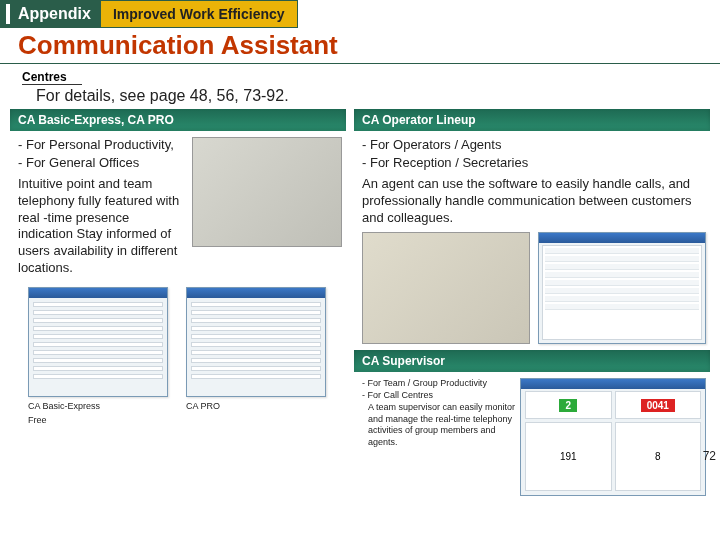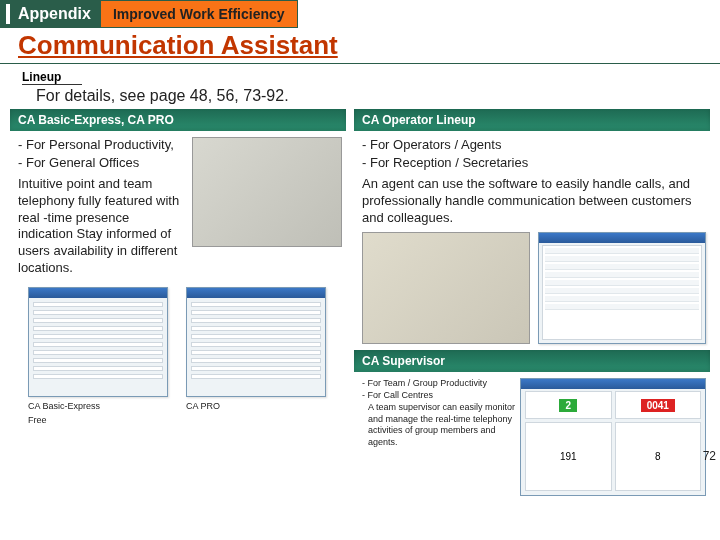--- a/index.html
+++ b/index.html
@@ -2,23 +2,23 @@
 <html><head>
 <meta charset="utf-8">
 <style>
   * { box-sizing: border-box; margin: 0; padding: 0; }
   html, body { width: 720px; height: 540px; font-family: Arial, sans-serif; background: #fff; overflow: hidden; }
   .slide { position: relative; width: 720px; height: 469px; }
 
   .hdr { display: flex; align-items: stretch; height: 28px; }
   .hdr-left { background: #2a5d4a; color: #fff; font-weight: bold; font-size: 16px; padding: 4px 10px 4px 18px; display: flex; align-items: center; position: relative; }
   .hdr-left::before { content:""; position:absolute; left:6px; top:4px; bottom:4px; width:4px; background:#fff; }
-  .hdr-right { background: #f97316; color: #222; font-weight: bold; font-size: 14px; border: 1px solid #2a5d4a; border-left: none; padding: 4px 12px; display: flex; align-items: center; }
+  .hdr-right { background: #eab308; color: #222; font-weight: bold; font-size: 14px; border: 1px solid #2a5d4a; border-left: none; padding: 4px 12px; display: flex; align-items: center; }
 
-  .title { color: #c23600; font-size: 26px; font-weight: 600; padding: 2px 12px 0 18px; text-decoration: underline; }
+  .title { color: #c23600; font-size: 26px; font-weight: 600; padding: 2px 12px 0 18px; }
   .title-underline { height: 1px; background: #2a5d4a; margin: 2px 0 0 0; }
 
   .lineup-bar { margin: 6px 14px 0 22px; }
   .lineup-label { font-size: 12px; font-weight: bold; border-bottom: 1px solid #333; display: block; width: 60px; }
   .details { font-size: 16px; color: #222; margin: 2px 0 4px 36px; }
 
   .cols { display: flex; gap: 8px; padding: 0 10px; }
   .col { flex: 1; }
 
   .seg-head { background: linear-gradient(#1e6a53, #2a8d6e); color: #fff; font-size: 12px; font-weight: bold; padding: 4px 8px; box-shadow: inset 0 -2px 4px rgba(0,0,0,.15); }
@@ -63,21 +63,21 @@
 
 <div class="hdr">
   <div class="hdr-left">Appendix</div>
   <div class="hdr-right">Improved Work Efficiency</div>
 </div>
 
 <div class="title">Communication Assistant</div>
 <div class="title-underline"></div>
 
 <div class="lineup-bar">
-  <span class="lineup-label">Lineup</span>
+  <span class="lineup-label">Centres</span>
 </div>
 <div class="details">For details, see page 48, 56, 73-92.</div>
 
 <div class="cols">
 
   <div class="col">
     <div class="seg-head">CA Basic-Express, CA PRO</div>
     <div class="seg-body">
       <div class="seg-text">
         <div class="bul">- For Personal Productivity,</div>

